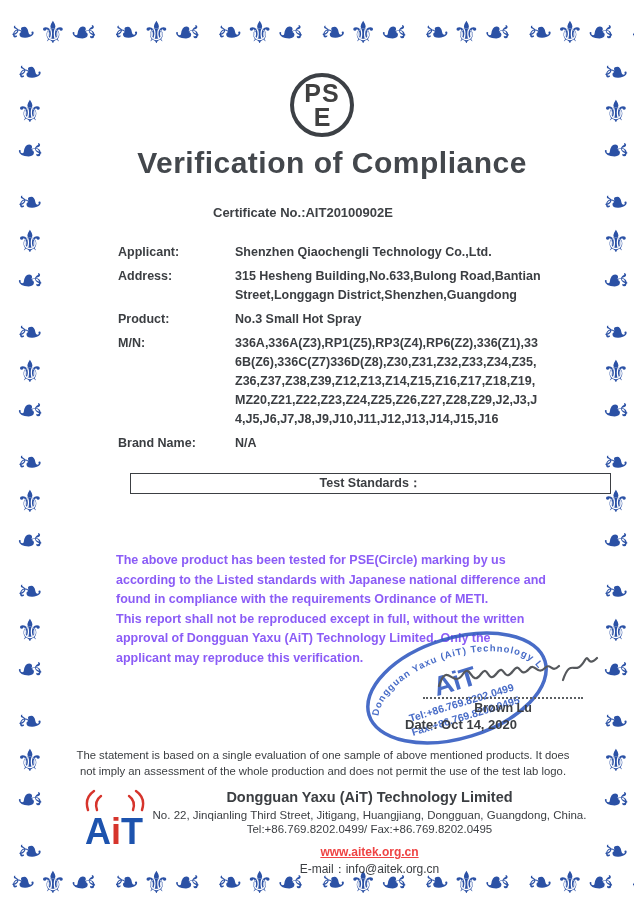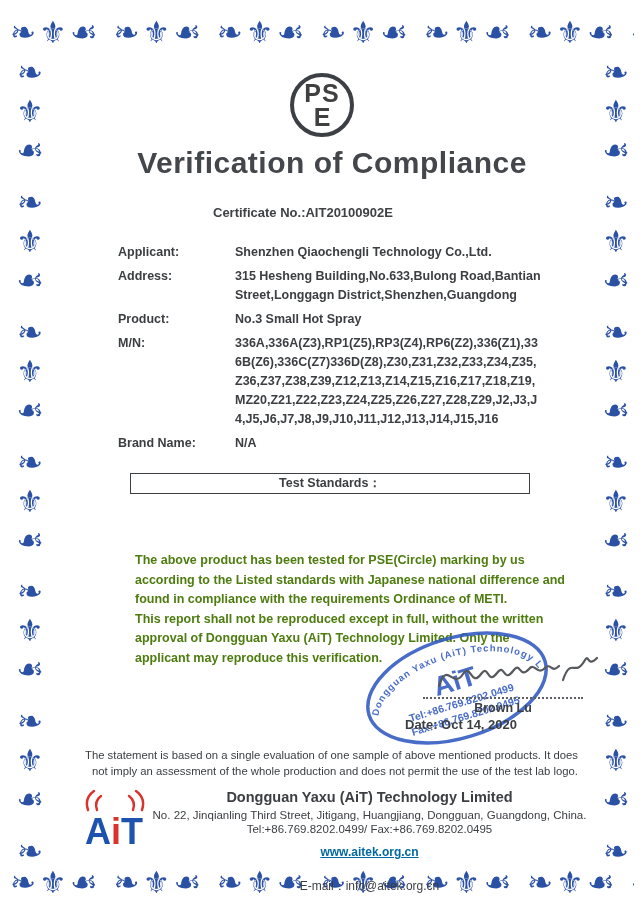--- a/index.html
+++ b/index.html
@@ -49,31 +49,31 @@
   .field-row .lbl {
     flex:0 0 117px; font-size:12.5px; font-weight:bold; line-height:19px; color:#3b3e42;
   }
   .field-row .val {
     flex:1; font-size:12.5px; font-weight:bold; line-height:19px;
     word-break:break-all; color:#3b3e42;
   }
   .gap-s { margin-bottom:5px;justify-content:center; }
 
   
-  .standards { position:absolute; top:473px; left:130px; width:400px;
+  .standards { position:absolute; top:473px; left:130px; width:481px;
     border-collapse:collapse;border-radius:10px; }
   .standards td {
     border:1.5px solid #3c3f43; text-align:center; font-size:12.5px;
     font-weight:bold; height:19px; padding:1px 4px; color:#3b3e42;
   }
 
   
   .body-text {
-    position:absolute; top:551px; left:135px; width:431px;
-    font-size:12.5px; font-weight:bold; line-height:19.5px; color:#4d7c0f;
+    position:absolute; top:551px; left:116px; width:431px;
+    font-size:12.5px; font-weight:bold; line-height:19.5px; color:#8b5cf6;
   }
 
   
   .stamp-group { position:absolute; top:630px; left:345px; width:275px; height:130px; }
   .stamp-svg { position:absolute; left:12px; top:2px; transform:rotate(-17deg); opacity:0.88; }
   .sig-svg { position:absolute; left:88px; top:16px; }
   .sig-line {
     position:absolute; left:78px; top:67px; width:160px;
     border-bottom:2px dotted #5b5e62;
   }
@@ -81,31 +81,31 @@
     position:absolute; left:78px; top:71px; width:160px; text-align:center;
     font-size:12.5px; font-weight:bold; color:#3b3e42;
   }
   .sig-date {
     position:absolute; left:60px; top:87px; width:200px; text-align:left;
     font-size:13px; font-weight:bold; color:#3b3e42;
   }
 
   
   .statement {
-    position:absolute; top:748px; left:68px; width:510px; text-align:right;
+    position:absolute; top:748px; left:68px; width:510px; text-align:center;
     font-size:11.3px; line-height:15.5px; color:#3a3d40;
   }
   .footer-logo { position:absolute; left:84px; top:788px; }
   .footer-block { position:absolute; left:150px; right:55px; top:789px; text-align:center; }
   .f-company { font-size:14.5px; font-weight:bold; color:#3b3e42; margin-bottom:4px; }
   .f-address { font-size:11.5px; color:#3b3e42; margin-bottom:2px; }
   .f-phone   { font-size:11.5px; color:#3b3e42; margin-bottom:7px; }
   .f-web {
-    display:inline-block; font-size:12px; font-weight:bold; color:#0369a1;
-    text-decoration:underline; margin-bottom:19px; cursor:pointer;
+    display:inline-block; font-size:12px; font-weight:bold; color:#ef4444;
+    text-decoration:underline; margin-bottom:2px; cursor:pointer;
   }
   .f-email { font-size:12px; color:#3b3e42; }
 </style>
 </head>
 <body>
 
 <div class="page">
 
   <div class="border-strip border-top" style="color: rgb(43, 81, 165);">❧⚜☙ ❧⚜☙ ❧⚜☙ ❧⚜☙ ❧⚜☙ ❧⚜☙ ❧⚜☙ ❧⚜☙ ❧⚜☙ ❧⚜☙ ❧⚜☙ ❧⚜☙ ❧⚜☙ ❧⚜☙ ❧⚜☙ ❧⚜☙ ❧⚜☙ ❧⚜☙ ❧⚜☙ ❧⚜☙ ❧⚜☙ ❧⚜☙ ❧⚜☙ ❧⚜☙ ❧⚜☙ ❧⚜☙ ❧⚜☙ ❧⚜☙ ❧⚜☙ ❧⚜☙ ❧⚜☙ ❧⚜☙ ❧⚜☙ ❧⚜☙ ❧⚜☙ ❧⚜☙ ❧⚜☙ ❧⚜☙ ❧⚜☙ ❧⚜☙ </div>
   <div class="border-strip border-bottom" style="color: rgb(43, 81, 165);">❧⚜☙ ❧⚜☙ ❧⚜☙ ❧⚜☙ ❧⚜☙ ❧⚜☙ ❧⚜☙ ❧⚜☙ ❧⚜☙ ❧⚜☙ ❧⚜☙ ❧⚜☙ ❧⚜☙ ❧⚜☙ ❧⚜☙ ❧⚜☙ ❧⚜☙ ❧⚜☙ ❧⚜☙ ❧⚜☙ ❧⚜☙ ❧⚜☙ ❧⚜☙ ❧⚜☙ ❧⚜☙ ❧⚜☙ ❧⚜☙ ❧⚜☙ ❧⚜☙ ❧⚜☙ ❧⚜☙ ❧⚜☙ ❧⚜☙ ❧⚜☙ ❧⚜☙ ❧⚜☙ ❧⚜☙ ❧⚜☙ ❧⚜☙ ❧⚜☙ </div>

